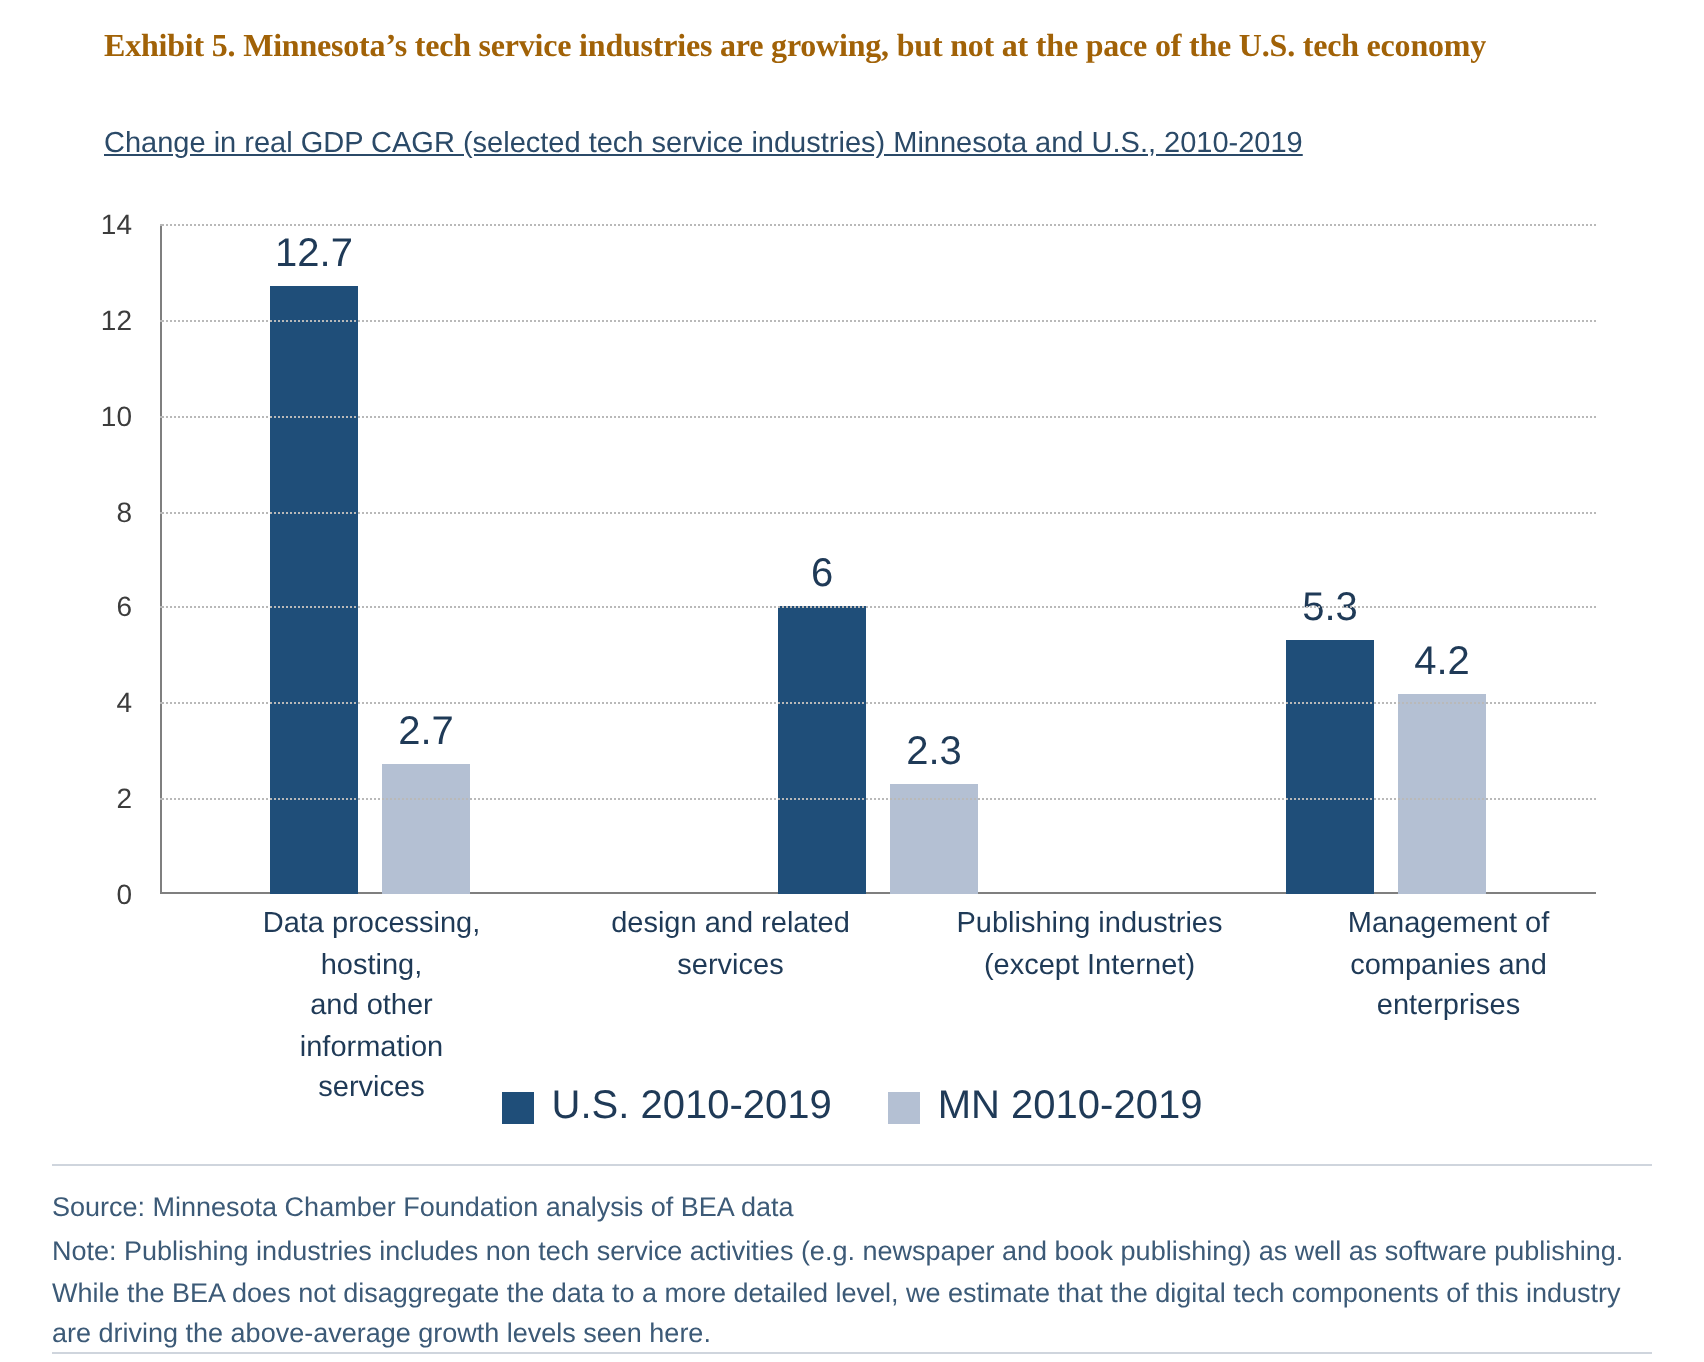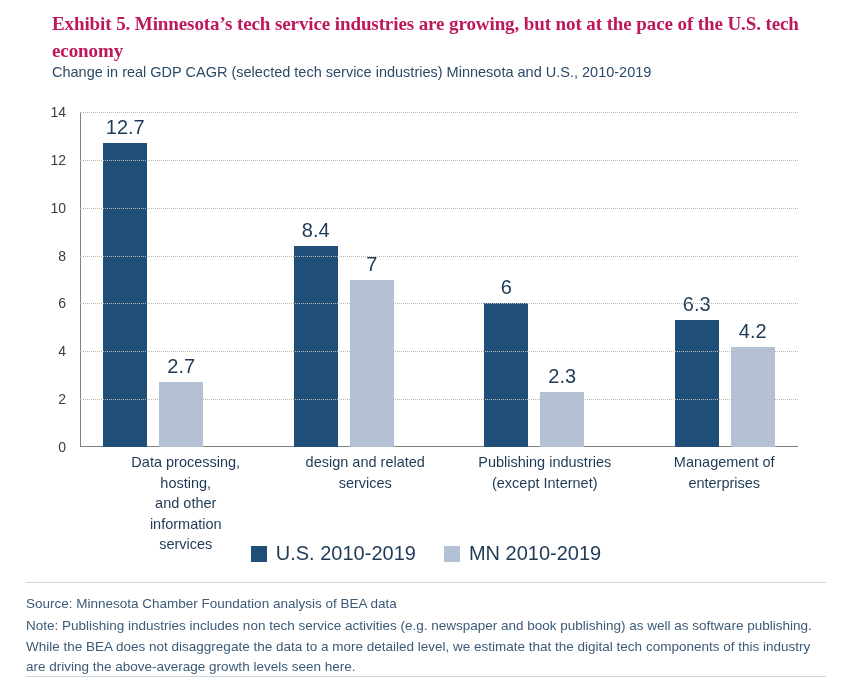--- a/index.html
+++ b/index.html
@@ -21,33 +21,34 @@
     box-sizing: border-box;
     padding: 0;
   }
   .title {
     position: absolute;
     left: 52px;
     top: 10px;
     width: 770px;
     font-family: "Liberation Serif", serif;
     font-weight: bold;
-    font-size: 19px;
+    font-size: 16px;
     line-height: 27px;
-    color: #be185d;
+    color: #a16207;
     letter-spacing: -0.1px;
   }
   .subtitle {
     position: absolute;
     left: 52px;
     top: 62px;
     width: 780px;
     font-size: 14.5px;
     line-height: 20px;
     color: #2b4a68;
+    text-decoration: underline;
   }
   .plot-area {
     position: absolute;
     left: 80px;
     top: 112px;
     width: 718px;
     height: 335px;
   }
   .y-axis-labels {
     position: absolute;
@@ -243,45 +244,33 @@
             </div>
             <div class="bar-wrap">
               <div class="bar-value" style="bottom: 68.6071px;">2.7</div>
               <div class="bar mn" style="height: 64.6071px; background: rgb(180, 192, 211);"></div>
             </div>
           </div>
         </div>
         <div class="group">
           <div class="bars">
             <div class="bar-wrap">
-              <div class="bar-value" style="bottom: 205px;">8.4</div>
-              <div class="bar us" style="height: 201px; background: rgb(31, 78, 121);"></div>
-            </div>
-            <div class="bar-wrap">
-              <div class="bar-value" style="bottom: 171.5px;">7</div>
-              <div class="bar mn" style="height: 167.5px; background: rgb(180, 192, 211);"></div>
+              <div class="bar-value" style="bottom: 147.571px;">6</div>
+              <div class="bar us" style="height: 143.571px; background: rgb(31, 78, 121);"></div>
+            </div>
+            <div class="bar-wrap">
+              <div class="bar-value" style="bottom: 59.0357px;">2.3</div>
+              <div class="bar mn" style="height: 55.0357px; background: rgb(180, 192, 211);"></div>
             </div>
           </div>
         </div>
         <div class="group">
           <div class="bars">
             <div class="bar-wrap">
-              <div class="bar-value" style="bottom: 147.571px;">6</div>
-              <div class="bar us" style="height: 143.571px; background: rgb(31, 78, 121);"></div>
-            </div>
-            <div class="bar-wrap">
-              <div class="bar-value" style="bottom: 59.0357px;">2.3</div>
-              <div class="bar mn" style="height: 55.0357px; background: rgb(180, 192, 211);"></div>
-            </div>
-          </div>
-        </div>
-        <div class="group">
-          <div class="bars">
-            <div class="bar-wrap">
-              <div class="bar-value" style="bottom: 130.821px;">6.3</div>
+              <div class="bar-value" style="bottom: 130.821px;">5.3</div>
               <div class="bar us" style="height: 126.821px; background: rgb(31, 78, 121);"></div>
             </div>
             <div class="bar-wrap">
               <div class="bar-value" style="bottom: 104.5px;">4.2</div>
               <div class="bar mn" style="height: 100.5px; background: rgb(180, 192, 211);"></div>
             </div>
           </div>
         </div>
       </div>
   <div class="gridline" style="top: 287.143px;"></div>
@@ -302,20 +291,21 @@
       <div class="x-label">
         <div>design and related</div>
         <div>services</div>
       </div>
       <div class="x-label">
         <div>Publishing industries</div>
         <div>(except Internet)</div>
       </div>
       <div class="x-label">
         <div>Management of</div>
+        <div>companies and</div>
         <div>enterprises</div>
       </div>
     </div>
 
   <div class="legend">
       <div class="legend-item">
         <span class="swatch us" style="background: rgb(31, 78, 121);"></span>
         <span>U.S. 2010-2019</span>
       </div>
       <div class="legend-item">

